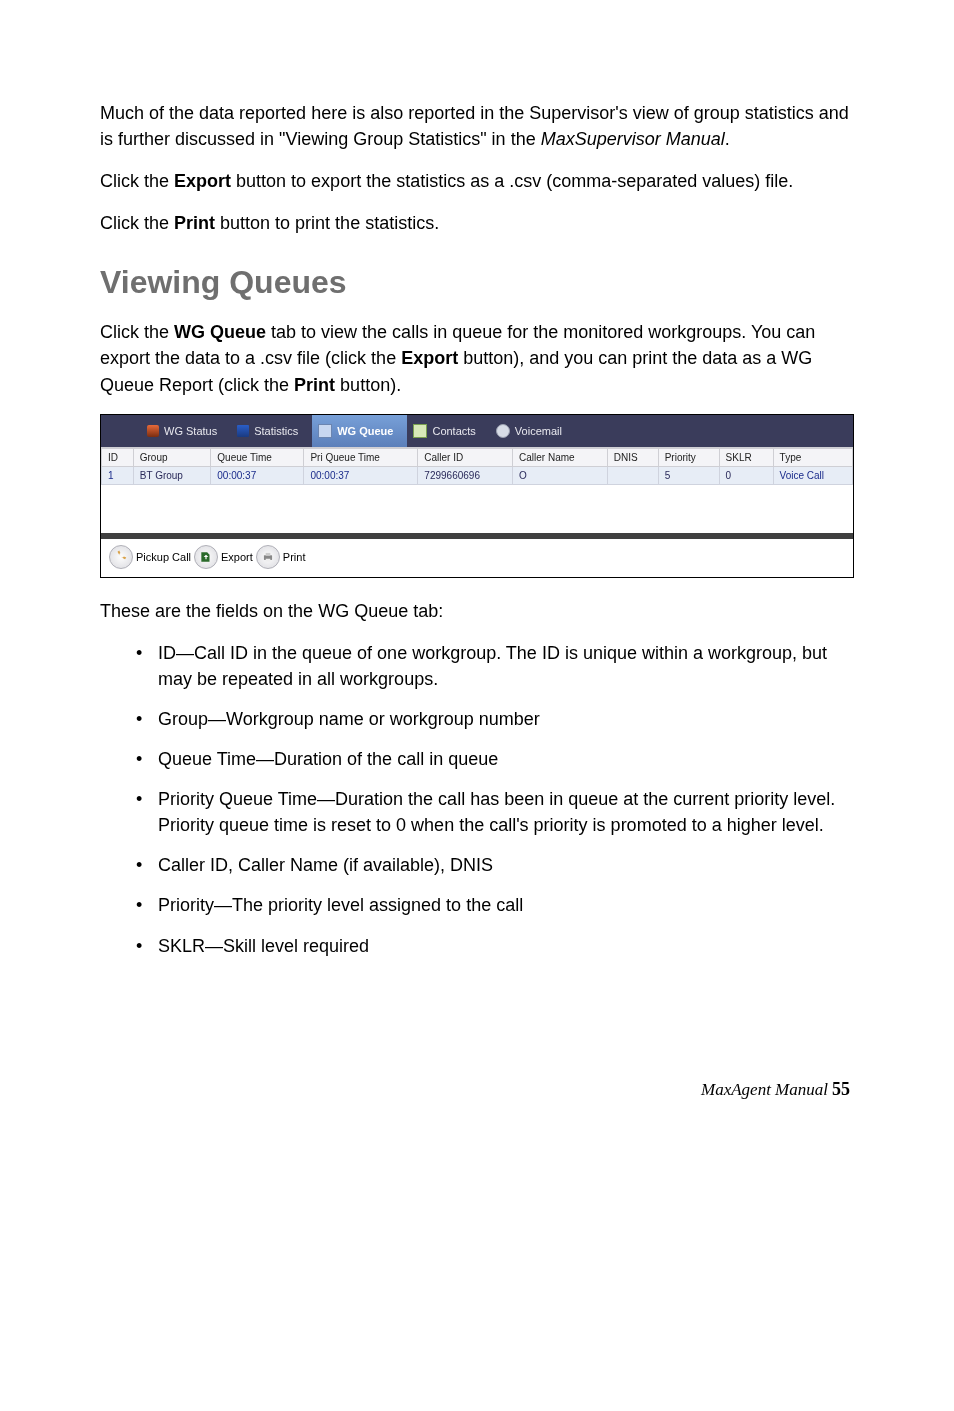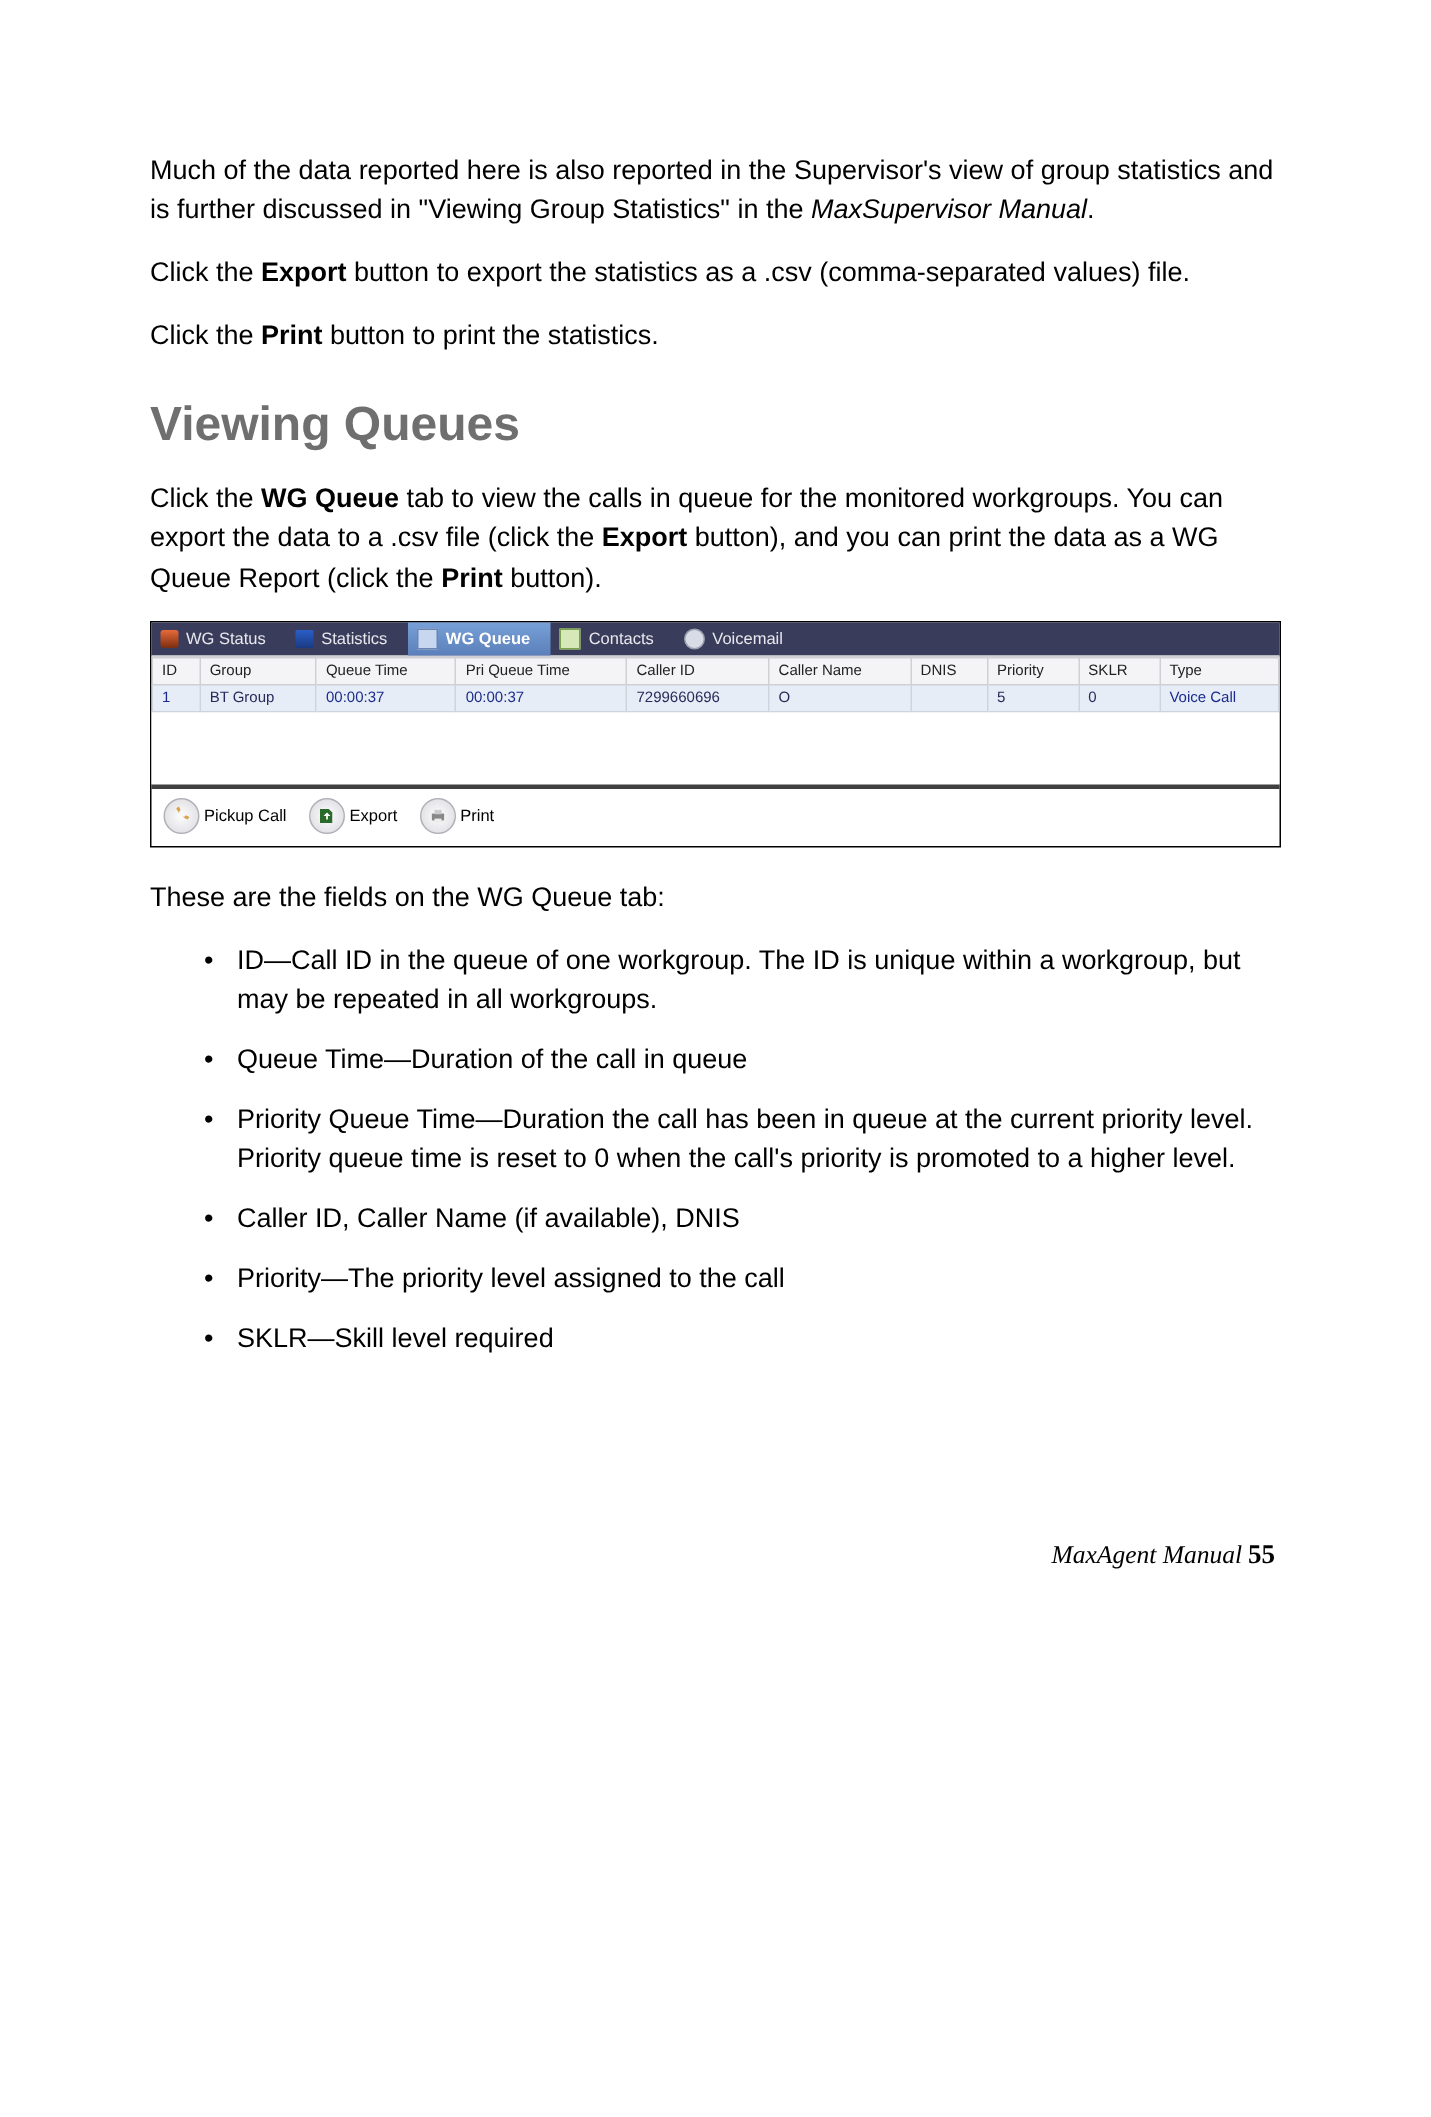--- a/index.html
+++ b/index.html
@@ -31,23 +31,24 @@
   .screenshot {
     border: 1px solid #000;
     margin: 12px 0 20px 0;
     background: #fff;
     font-family: Tahoma, Arial, sans-serif;
     font-size: 10px;
   }
   .tabs {
     display: flex;
     background: #3a3c5b;
-    height: 22px;
+    height: 32px;
     align-items: stretch;
     color: #e8e8ee;
+    padding-left: 40px;
   }
   .tab {
     display: flex;
     align-items: center;
     padding: 0 14px 0 6px;
     gap: 5px;
     font-size: 11px;
   }
   .tab.active {
     background: linear-gradient(#78a0d8, #5b7fba);
@@ -84,24 +85,24 @@
   }
   .table td.bluecell {
     color: #1a2b8b;
   }
   .table-wrap { border-top:1px solid #cfcfd4; }
   .blank-area {
     height: 48px;
     background: #fff;
   }
   .toolbar {
-    border-top: 3px solid #404040;
+    border-top: 6px solid #404040;
     display: flex;
     align-items: center;
-    gap: 15px;
+    gap: 3px;
     padding: 6px 8px 8px 8px;
     font-size: 11px;
   }
   .tb-btn {
     display: flex;
     align-items: center;
     gap: 3px;
   }
   .circ {
     width: 22px; height: 22px; border-radius: 50%;
@@ -263,20 +264,23 @@
     </div>
   </div>
 
   <p class="body-text">These are the fields on the WG Queue tab:</p>
 
   <ul class="fields">
     <li>
       <span class="bold">ID</span><span>—Call ID in the queue of one workgroup. The ID is unique within a workgroup, but may be repeated in all workgroups.</span>
     </li>
     <li>
+      <span class="bold">Group</span><span>—Workgroup name or workgroup number</span>
+    </li>
+    <li>
       <span class="bold">Queue Time</span><span>—Duration of the call in queue</span>
     </li>
     <li>
       <span class="bold">Priority Queue Time</span><span>—Duration the call has been in queue at the current priority level. Priority queue time is reset to 0 when the call's priority is promoted to a higher level.</span>
     </li>
     <li>
       <span class="bold">Caller ID</span><span>, </span><span class="bold">Caller Name</span><span> (if available), </span><span class="bold">DNIS</span>
     </li>
     <li>
       <span class="bold">Priority</span><span>—The priority level assigned to the call</span>

